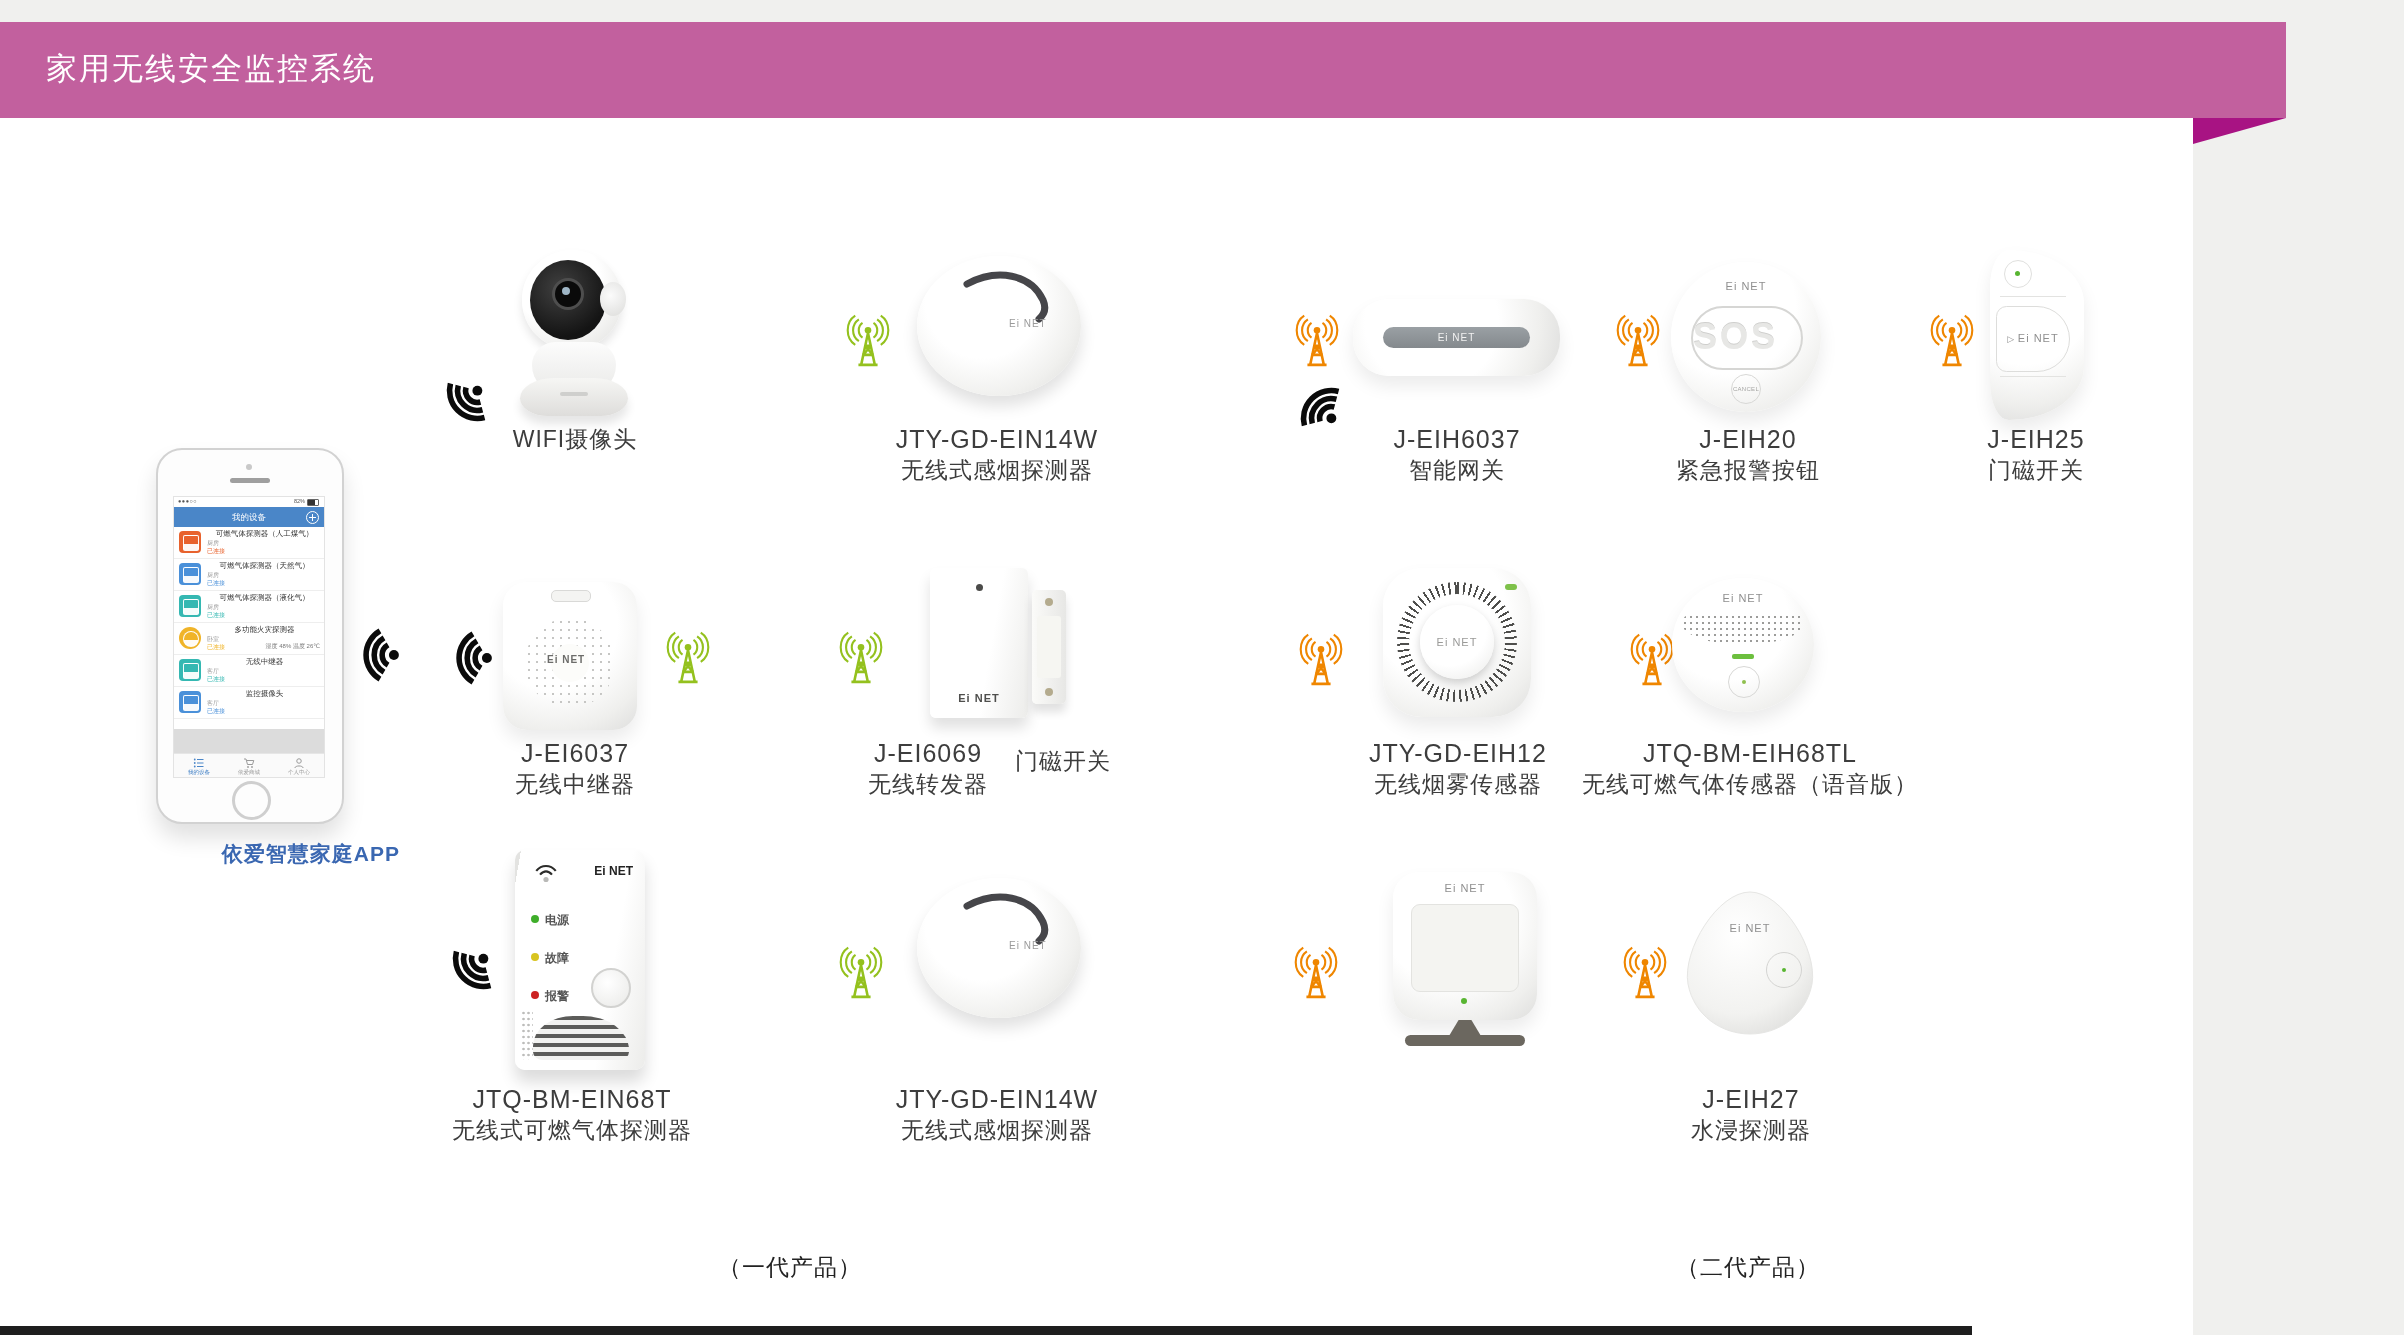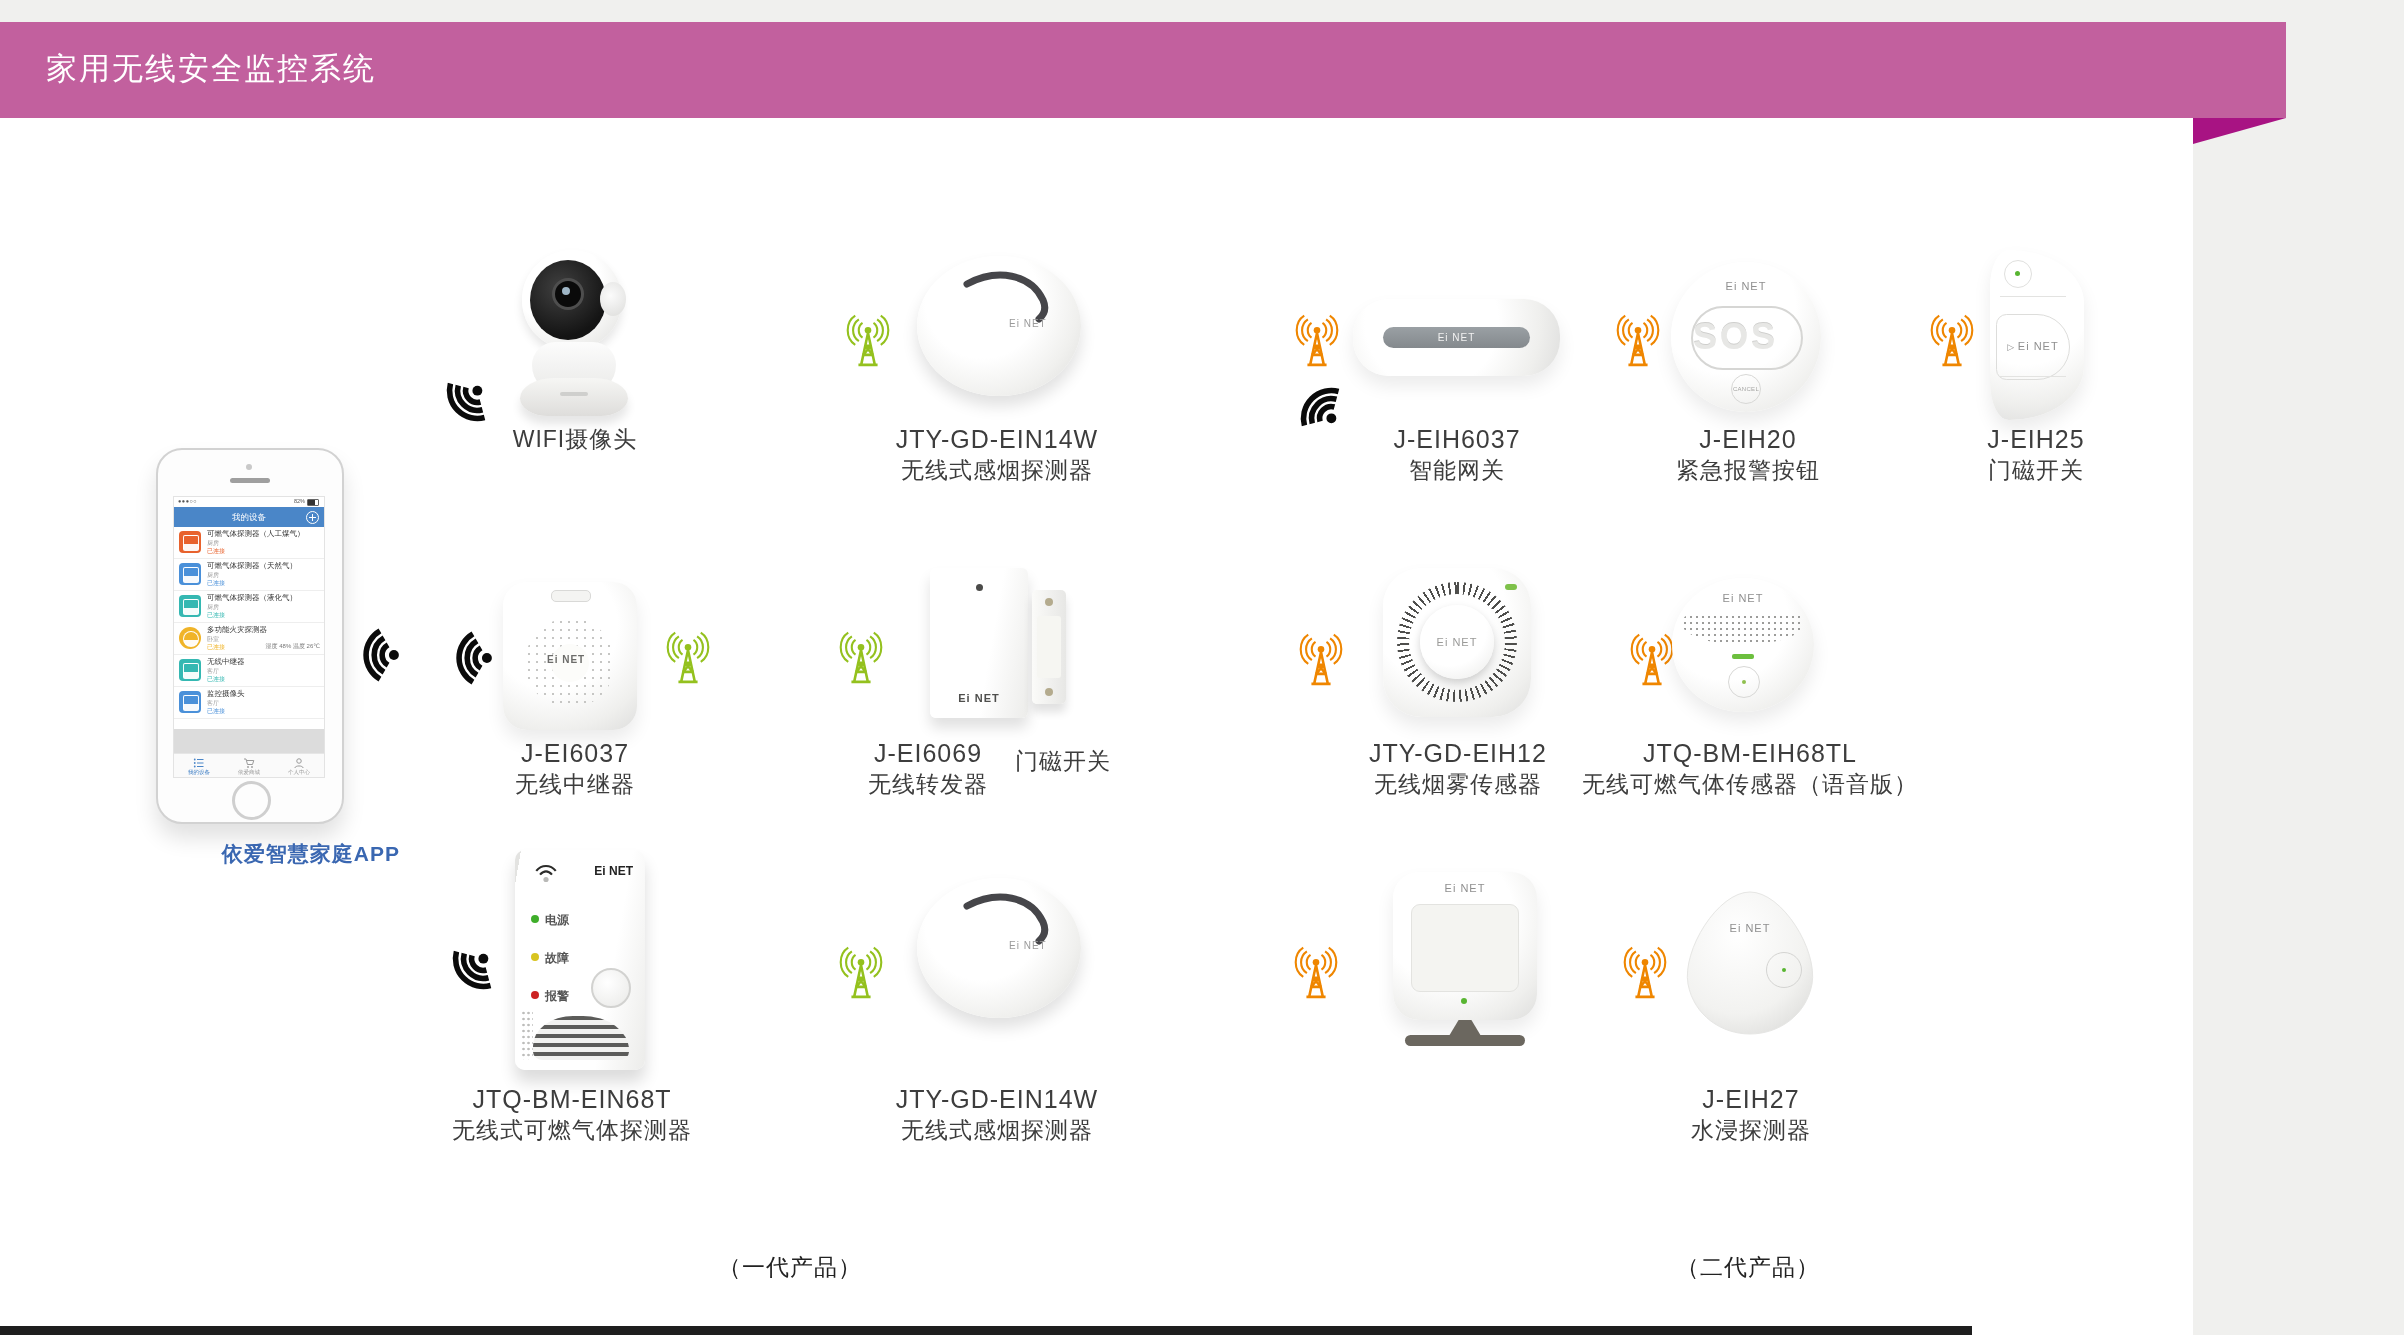--- a/index.html
+++ b/index.html
@@ -49,21 +49,21 @@
   .addbtn{position:absolute;right:5px;top:4px;width:11px;height:11px;border:1px solid #fff;border-radius:50%;}
   .addbtn::before,.addbtn::after{content:"";position:absolute;background:#fff;}
   .addbtn::before{left:5px;top:2px;width:1px;height:7px;}
   .addbtn::after{left:2px;top:5px;width:7px;height:1px;}
   .pitem{position:relative;height:31px;border-bottom:1px solid #eee;}
   .picon{position:absolute;left:5px;top:4px;width:22px;height:22px;border-radius:4px;}
   .picon::after{content:"";position:absolute;left:4px;top:4px;width:14px;height:14px;border:1px solid rgba(255,255,255,.95);border-radius:2px;background:linear-gradient(180deg,transparent 55%,rgba(255,255,255,.95) 55%);}
   .picon.round{border-radius:50%;} .picon.round::after{border-radius:50%;}
   .c0{background:#e8622d;} .c1{background:#4a90d9;} .c2{background:#35b8b2;} .c3{background:#f0b428;} .c4{background:#35b8b2;} .c5{background:#4a90d9;}
   .pmeta{position:absolute;left:33px;top:2px;width:115px;}
-  .ptitle{font-size:7.5px;color:#333;line-height:10px;white-space:nowrap;}
+  .ptitle{font-size:7.5px;color:#333;line-height:10px;white-space:nowrap;text-align:center;}
   .ploc{font-size:6px;color:#999;line-height:8px;}
   .pstat{font-size:6px;line-height:9px;}
   .s0{color:#e8622d;} .s1{color:#4a90d9;} .s2{color:#35b8b2;} .s3{color:#f0b428;} .s4{color:#35b8b2;} .s5{color:#4a90d9;}
   .pextra{position:absolute;right:4px;bottom:3px;font-size:6px;color:#777;}
   .pgap{height:10px;}
   .pgrey{height:24px;background:#dcdcdc;}
   .ptabs{display:flex;height:27px;border-top:1px solid #e6e6e6;background:#fafafa;}
   .ptab{flex:1;text-align:center;color:#9a9a9a;font-size:5.5px;padding-top:3px;}
   .ptab svg{display:block;margin:0 auto;width:12px;height:12px;}
   .ptab.active{color:#4a86c8;}
@@ -100,21 +100,21 @@
   .sos-oval{position:absolute;left:20px;top:44px;width:108px;height:60px;border:2px solid #d6d6d4;border-radius:32px;
             text-align:left;line-height:58px;font-size:36px;font-weight:bold;letter-spacing:3px;color:#e7e7e5;
             text-shadow:0 1px 0 #fff, 0 -1px 0 #cfcfcd;}
   .sos-cancel{position:absolute;left:60px;top:112px;width:28px;height:28px;border:1.5px solid #d8d8d6;border-radius:50%;
               font-size:6px;color:#a5a5a3;text-align:center;line-height:28px;letter-spacing:.3px;}
 
   
   .door25{left:1990px;top:250px;width:94px;height:170px;border-radius:30px 120px 120px 30px / 60px 85px 85px 60px;}
   .d25-led{position:absolute;left:14px;top:10px;width:26px;height:26px;border:1px solid #e0e0de;border-radius:50%;}
   .d25-led::after{content:"";position:absolute;left:10px;top:10px;width:5px;height:5px;border-radius:50%;background:#58b531;}
-  .d25-band{position:absolute;left:6px;top:64px;width:72px;height:64px;border:1.5px solid #dddddb;border-radius:14px 44px 44px 14px;
+  .d25-band{position:absolute;left:6px;top:56px;width:72px;height:64px;border:1.5px solid #dddddb;border-radius:14px 44px 44px 14px;
             font-size:9px;color:#8f8f8f;text-align:center;line-height:62px;letter-spacing:.5px;}
   .d25-line{position:absolute;left:10px;width:66px;height:0;border-top:1.5px solid #e3e3e1;}
 
   
   .repeater{left:503px;top:582px;width:134px;height:148px;border-radius:24px;}
   .rp-slot{position:absolute;left:48px;top:8px;width:38px;height:10px;border:1.5px solid #d9d9d7;border-radius:5px;background:#f4f4f2;}
   .rp-dots{position:absolute;left:22px;top:36px;width:90px;height:90px;border-radius:50%;
            background-image:radial-gradient(#c6c6c4 1.1px, transparent 1.5px);background-size:8px 8px;}
   .rp-dots::after{content:"";position:absolute;left:26px;top:26px;width:38px;height:38px;border-radius:50%;background:#fcfcfa;}
   .repeater .brand{position:absolute;left:44px;top:72px;color:#6c6c6a;font-weight:bold;font-size:10px;}

